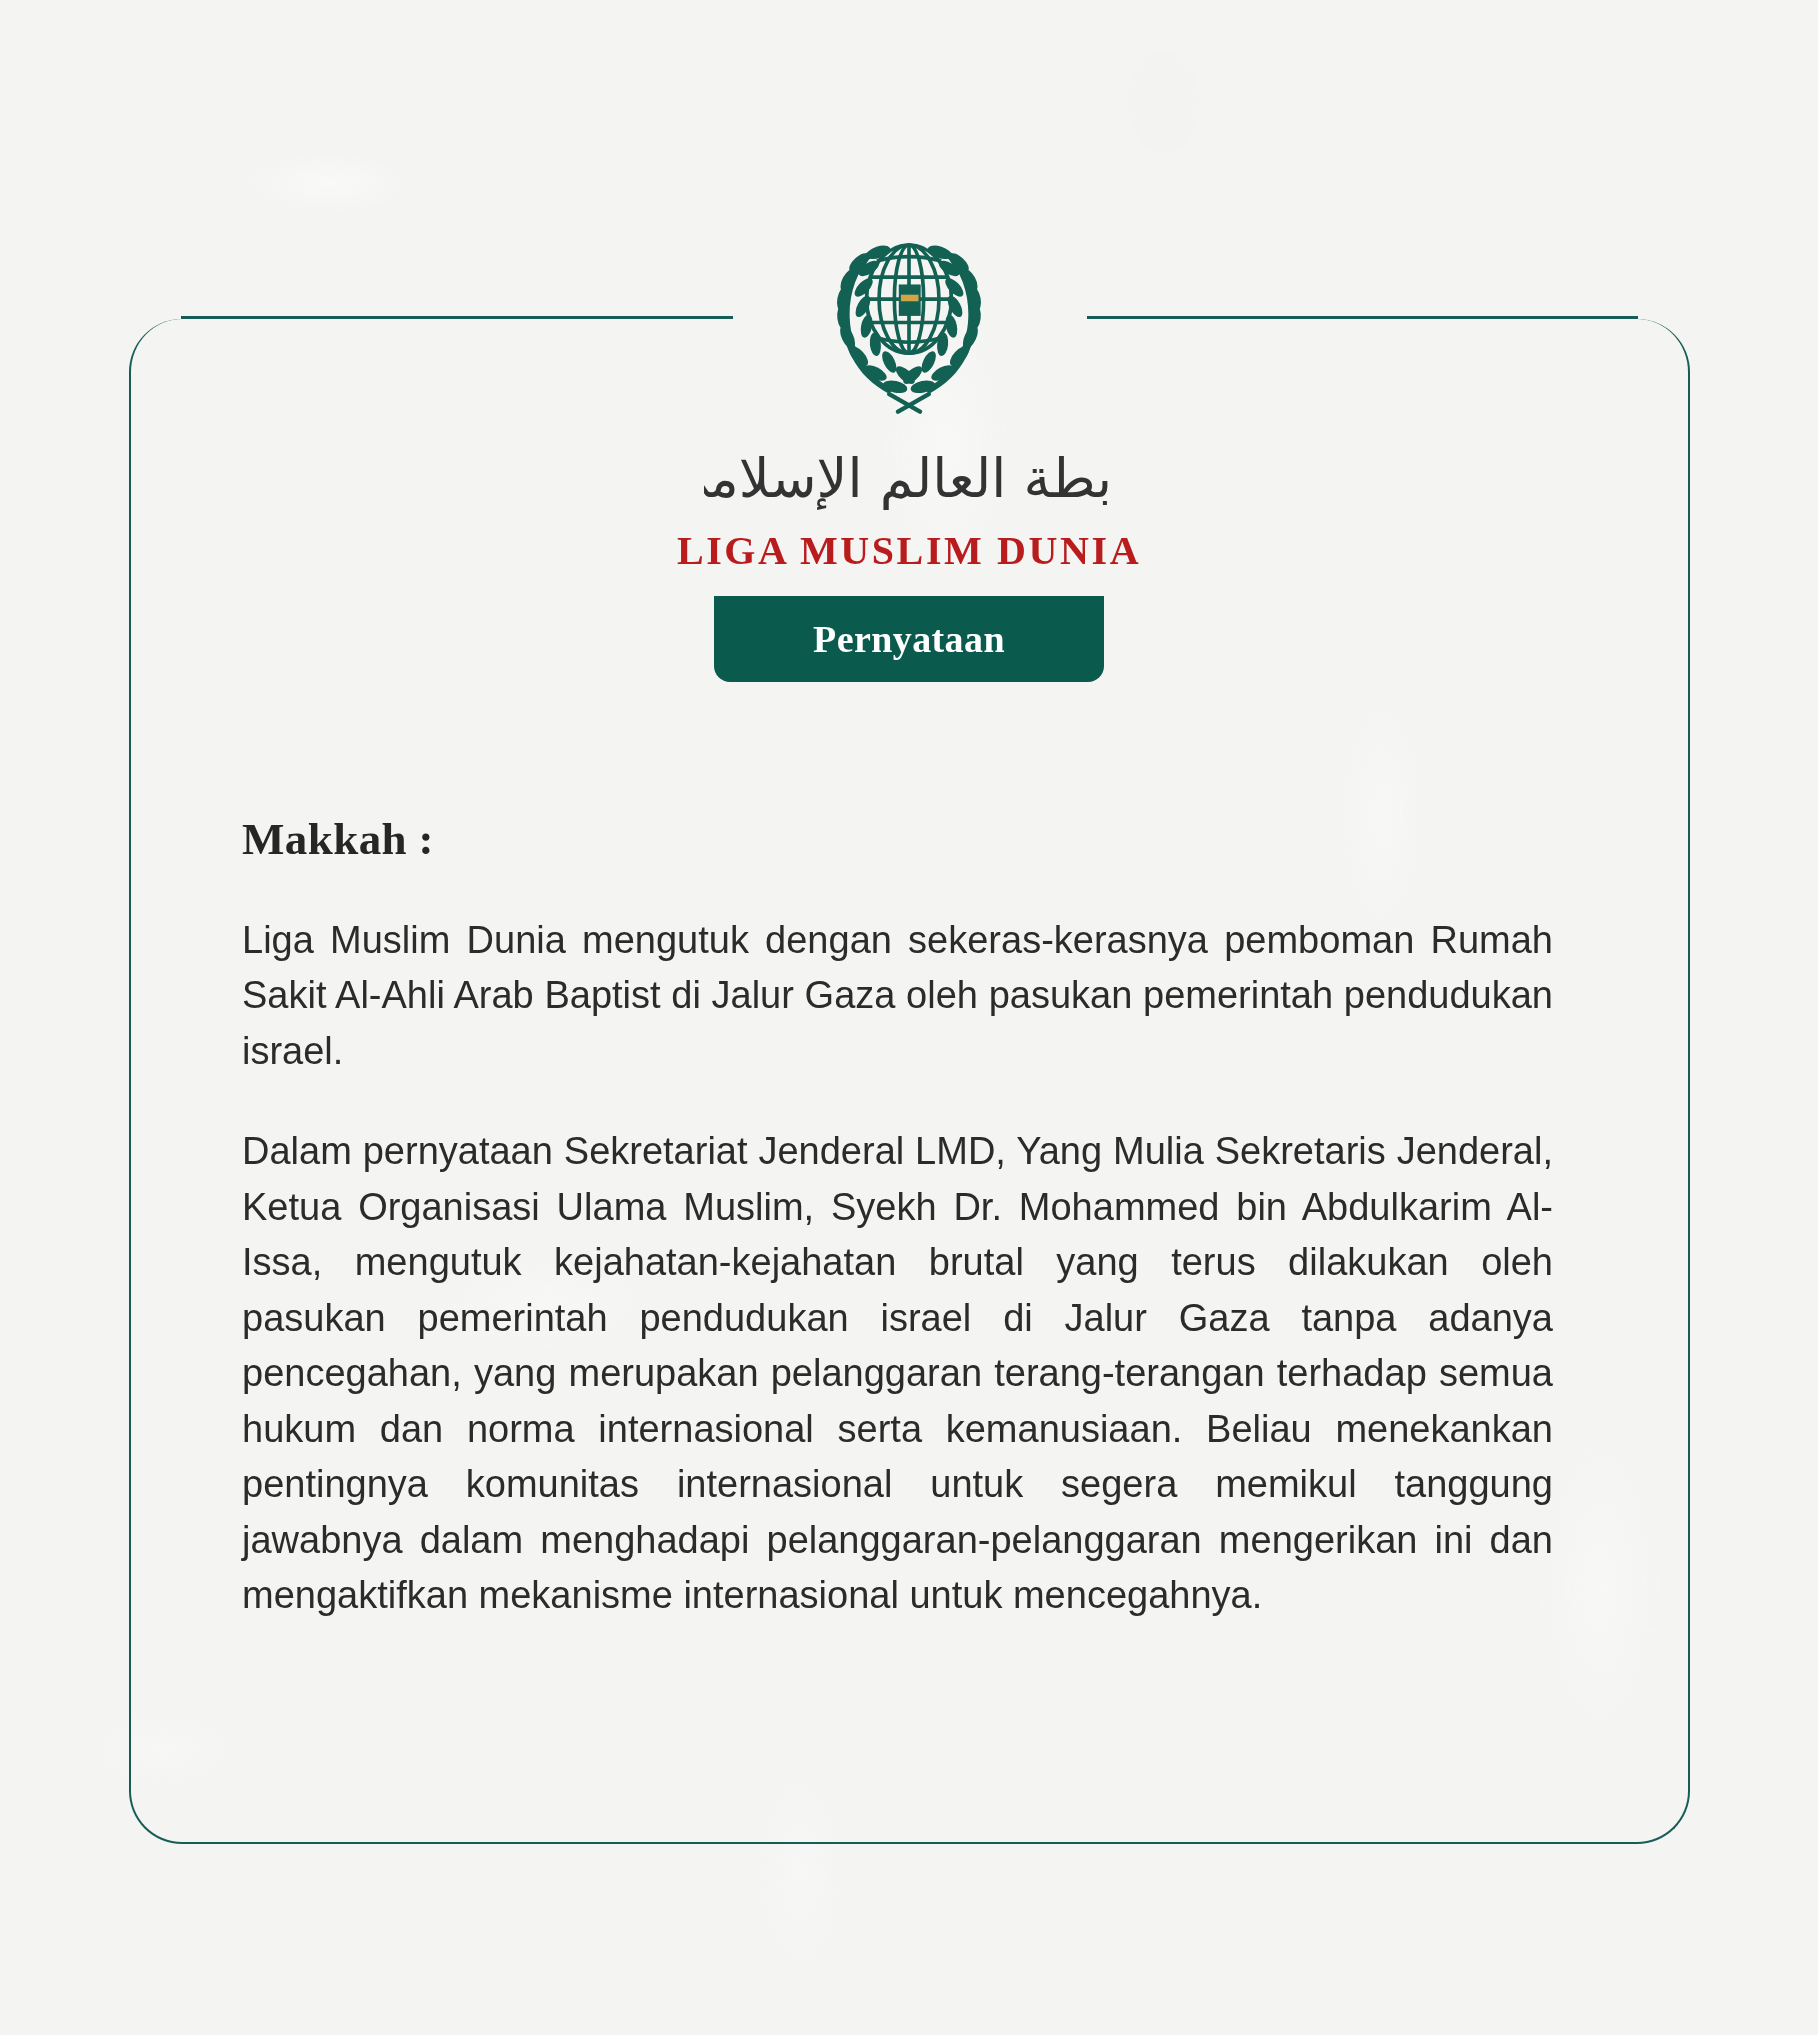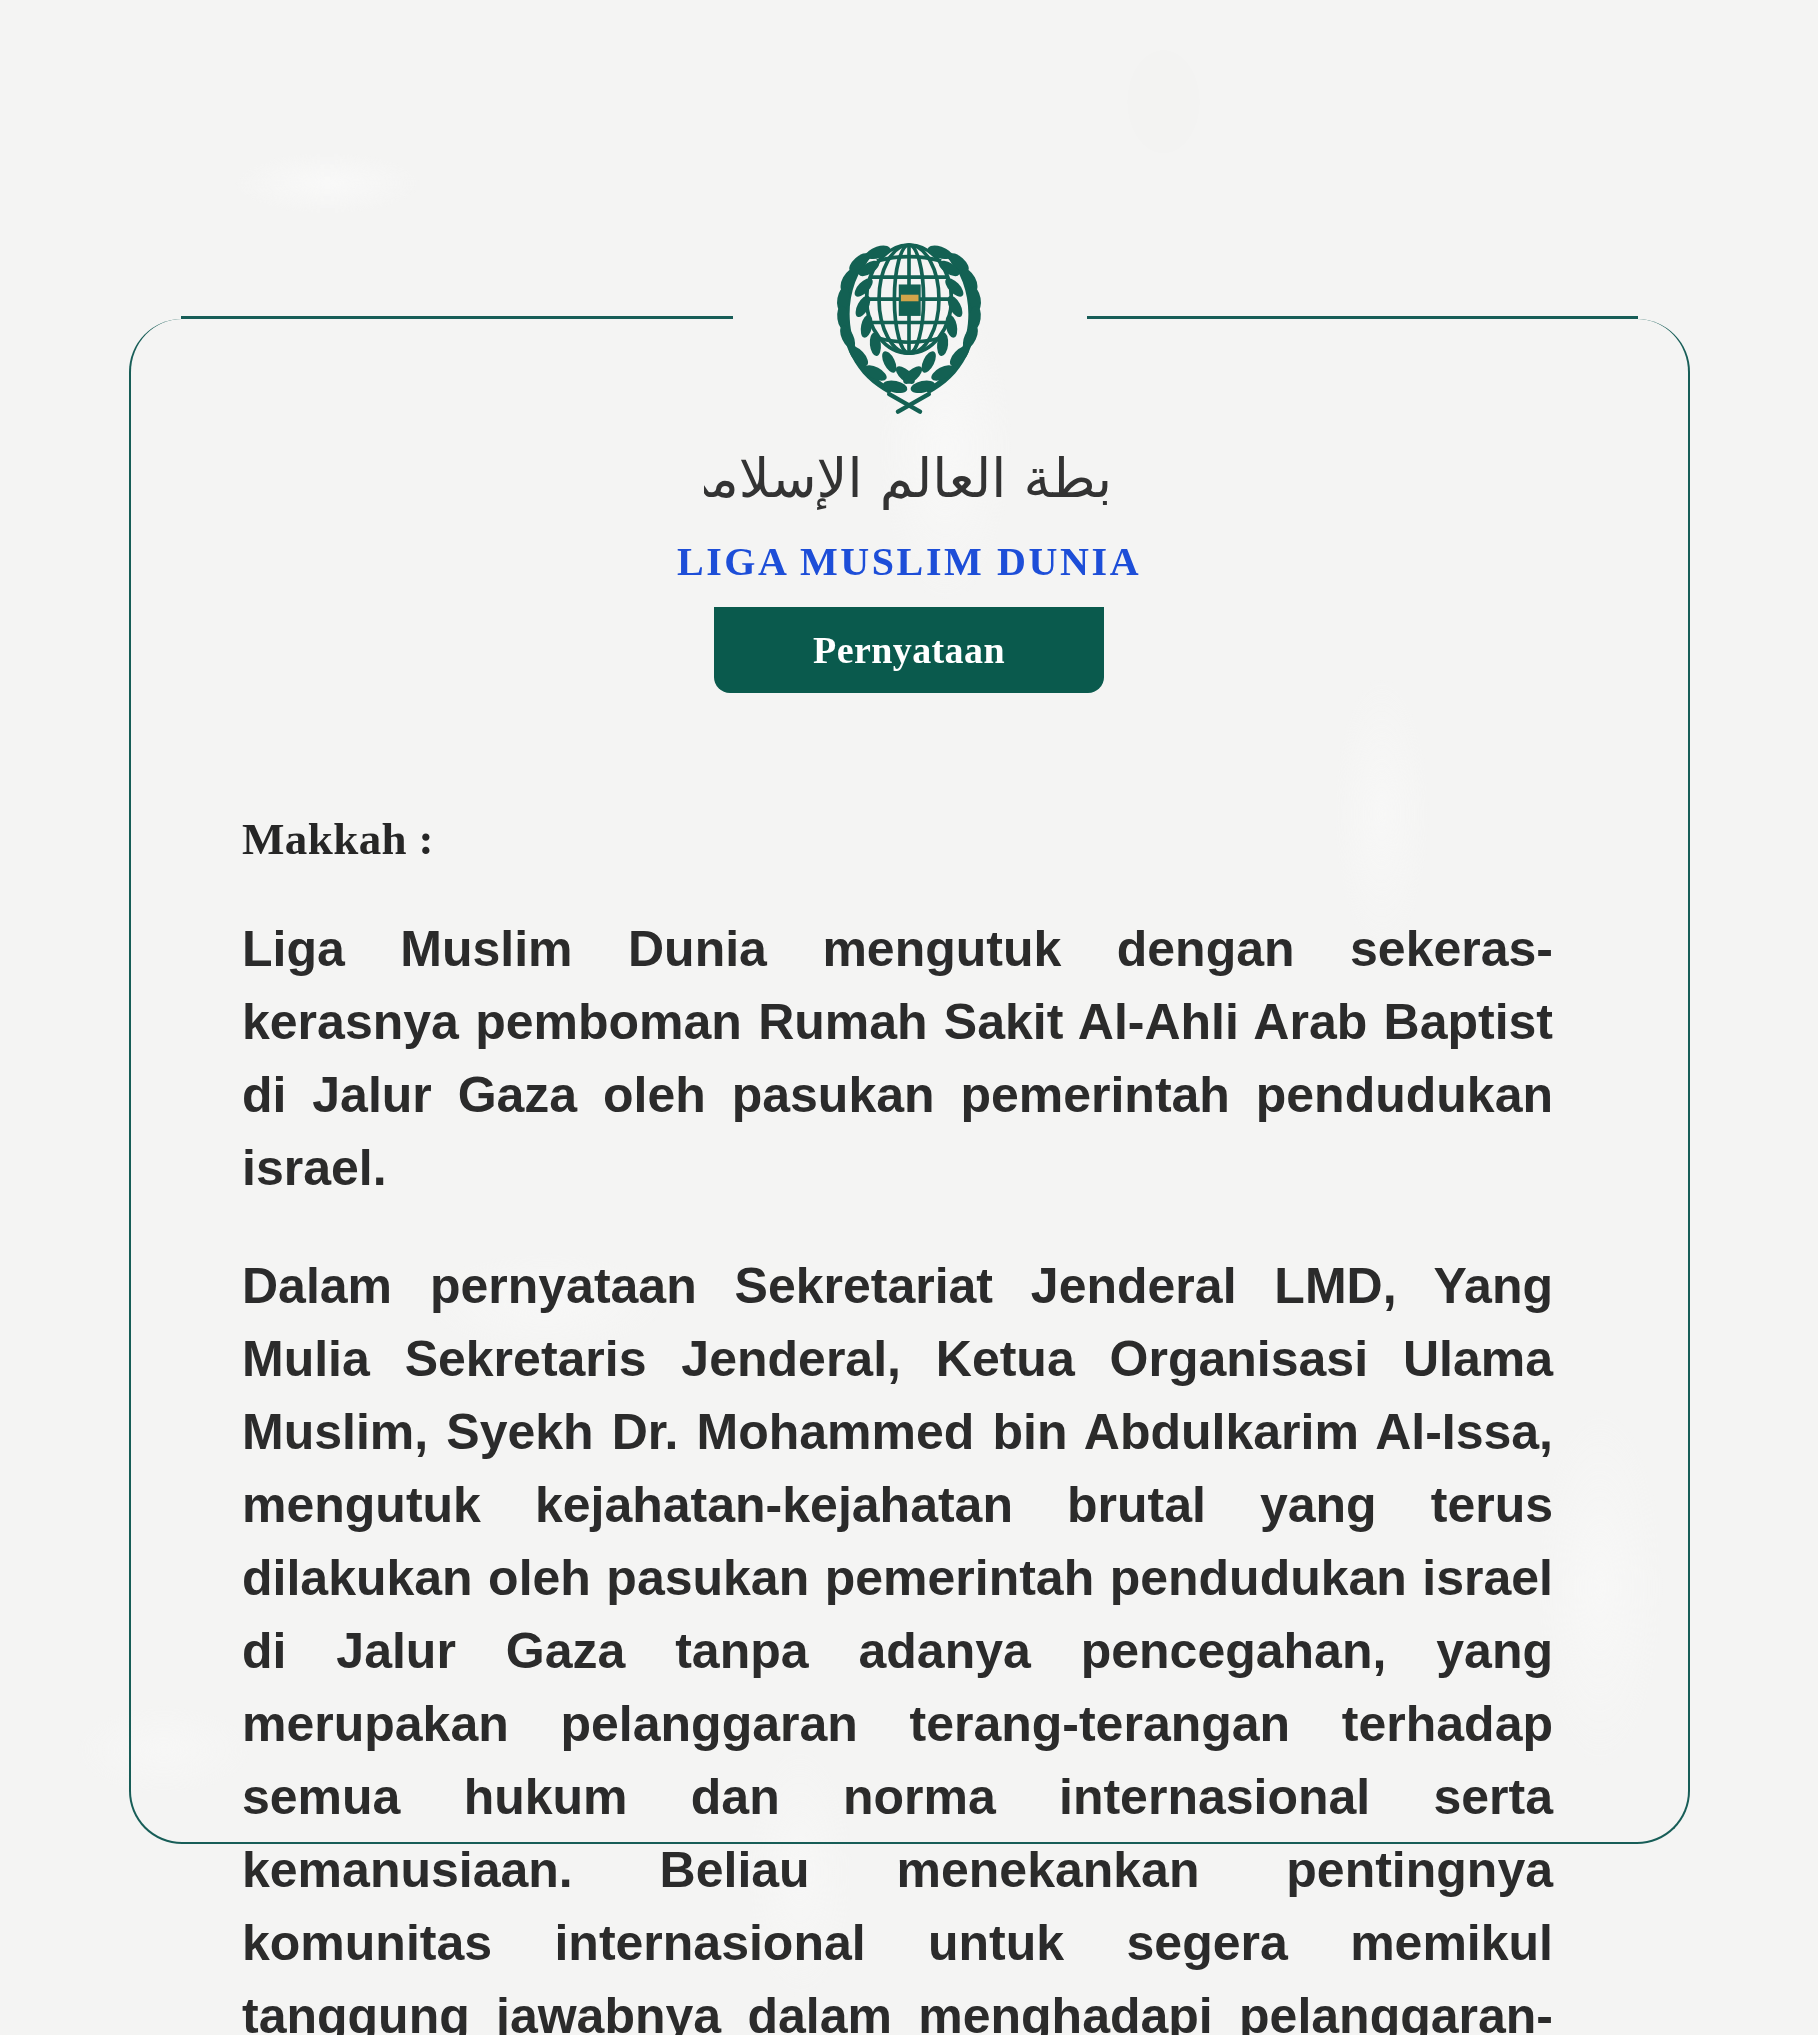--- a/index.html
+++ b/index.html
@@ -70,26 +70,26 @@
     height: 194px;
     display: block;
   }
   .arabic-wordmark {
     margin-top: 14.7px;
     width: 410px;
     height: 92px;
     display: block;
   }
   .org-name {
-    margin-top: 17px;
+    margin-top: 6px;
     font-family: "Liberation Serif", serif;
     font-weight: bold;
     font-size: 40px;
     letter-spacing: 2.6px;
-    color: #1d4ed8;
+    color: #b91c1c;
     text-align: center;
   }
 
   
   .badge {
     margin-top: 22px;
     width: 390px;
     height: 86px;
     background: #0a5a4d;
     border-radius: 0 0 16px 16px;
@@ -115,27 +115,27 @@
   .city-heading {
     font-family: "Liberation Serif", serif;
     font-weight: bold;
     font-size: 45px;
     color: #262626;
     margin: 0 0 48px 0;
     letter-spacing: 0.4px;
   }
   .para {
     font-family: "Liberation Sans", sans-serif;
-    font-size: 50px;
+    font-size: 38px;
     line-height: 1.46;
     color: #2b2b2b;
     text-align: justify;
     text-justify: inter-word;
     margin: 0 0 45px 0;
-    font-weight: 700;
+    font-weight: 400;
   }
   .para:last-child { margin-bottom: 0; }
 </style>
 </head>
 <body>
 
 <div class="paper-texture"></div>
 
 <div class="card">
   <div class="card-top-left"></div>

